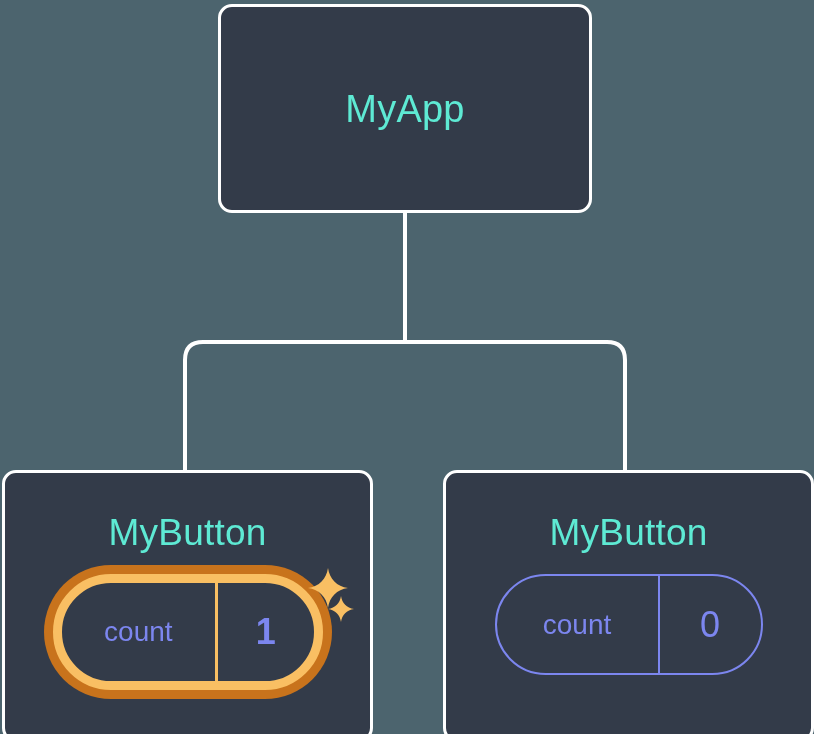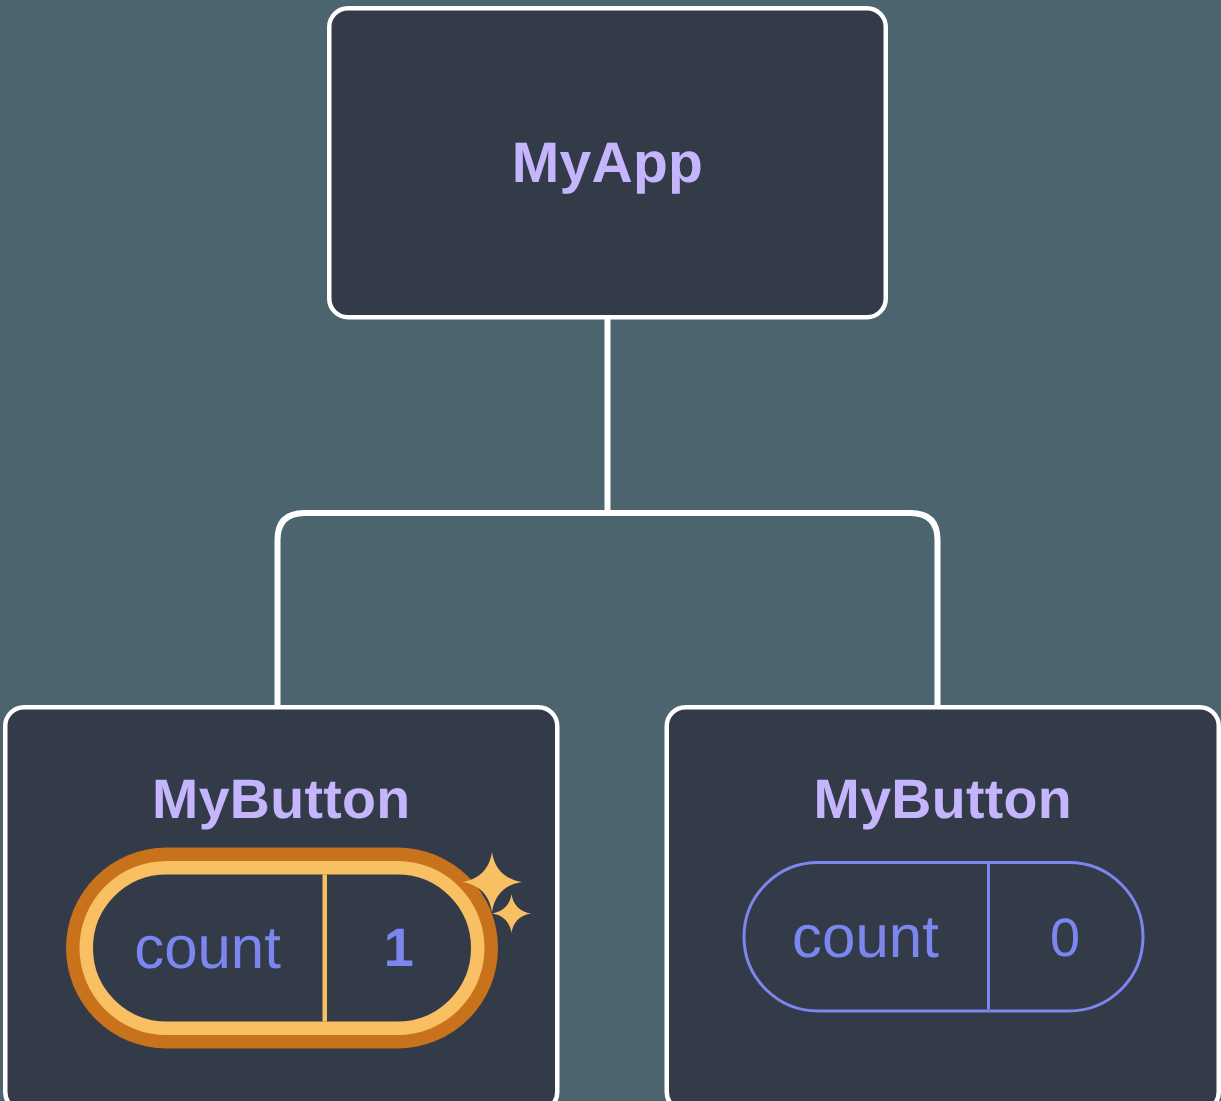--- a/index.html
+++ b/index.html
@@ -58,23 +58,23 @@
   }
   .node-child-right {
     left: 443px;
     top: 470px;
     width: 371px;
     height: 272px;
     padding-top: 41px;
   }
 
   .node-title {
-    color: #c4b5fd;
+    color: #5eead4;
     font-size: 37px;
-    font-weight: 700;
+    font-weight: 400;
     letter-spacing: 0.2px;
     line-height: 1;
     white-space: nowrap;
   }
   .node-root .node-title {
     font-size: 38px;
   }
 
   
   .pill-wrap {
@@ -121,21 +121,21 @@
   .pill-hl .pill-val {
     border-left: 3px solid #f9bf63;
     font-weight: 700;
   }
 
   .pill-key {
     flex: 0 0 61%;
     display: flex;
     align-items: center;
     justify-content: center;
-    font-size: 40px;
+    font-size: 28px;
     line-height: 1;
   }
   .pill-val {
     flex: 1 1 auto;
     display: flex;
     align-items: center;
     justify-content: center;
     font-size: 36px;
     line-height: 1;
   }

